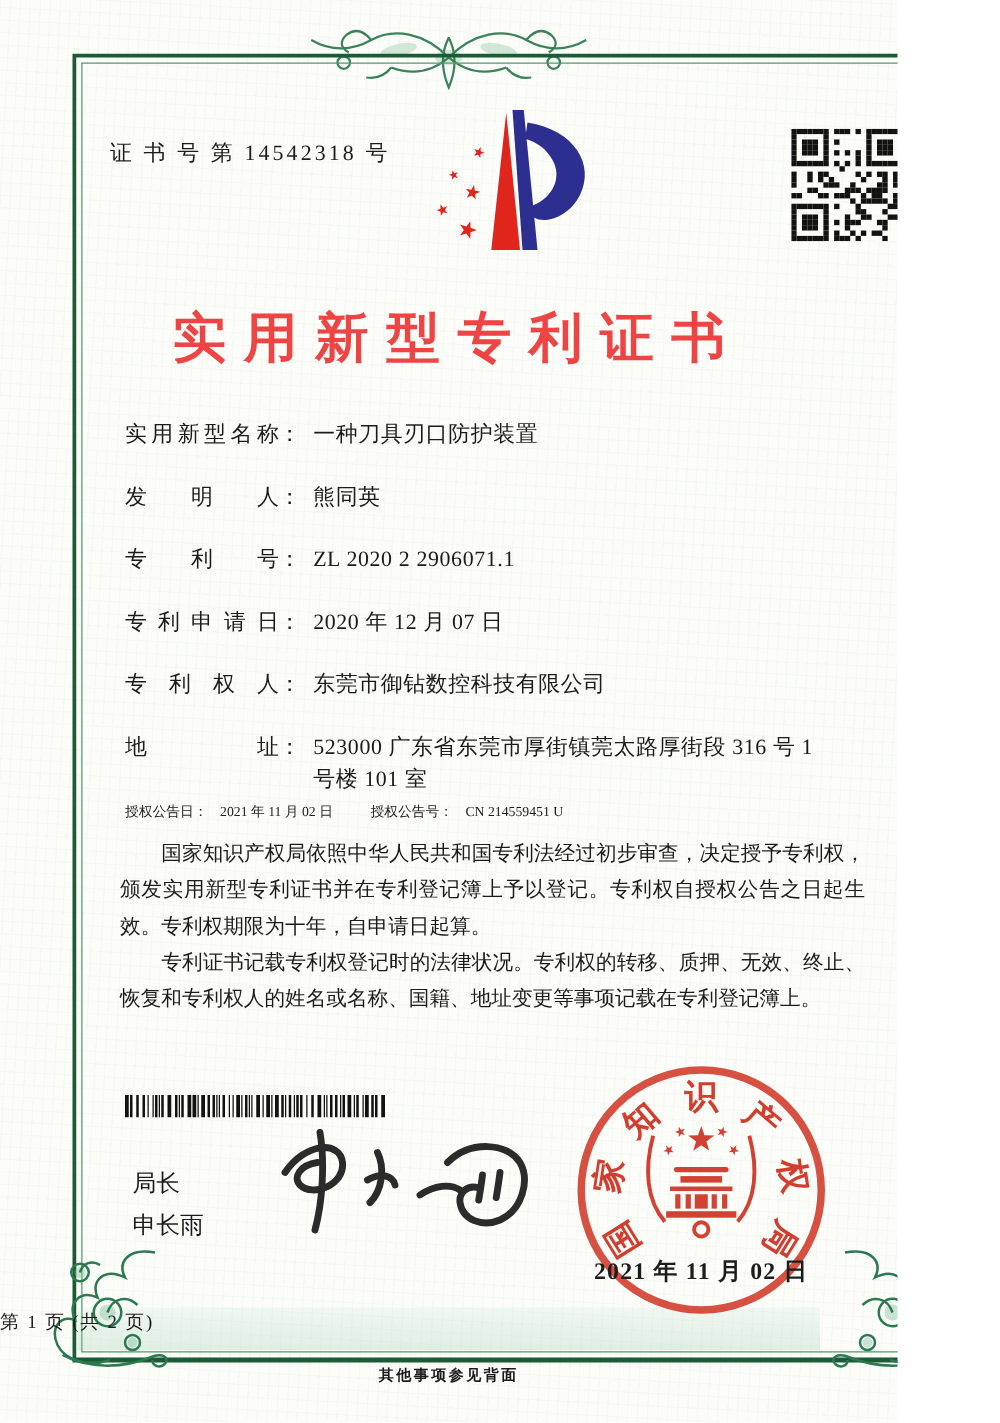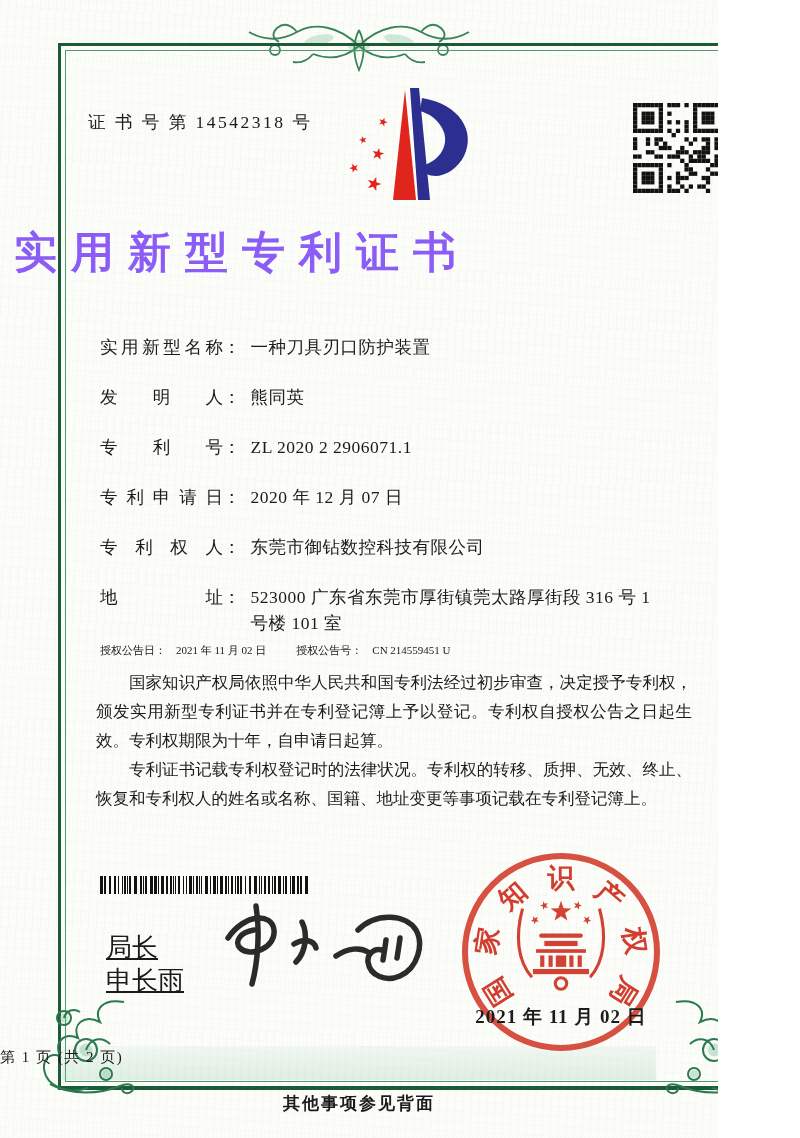--- a/index.html
+++ b/index.html
@@ -18,45 +18,45 @@
   .frame{position:absolute;left:58px;top:43px;width:684px;height:1040px;
     border:3px solid #1d5a36;border-bottom-width:4px;}
   .frame-inner{position:absolute;inset:4px;border:1px solid #4f9a6e;}
   .ornament-top{position:absolute;left:50%;top:12px;transform:translateX(-50%);}
   .corner{position:absolute;width:104px;height:100px;}
   .corner.left{left:36px;top:998px;}
   .corner.right{left:660px;top:998px;transform:scaleX(-1);}
   .cert-no{position:absolute;left:88px;top:110px;font-size:17.5px;letter-spacing:2.5px;}
   .logo{position:absolute;left:330px;top:84px;}
   .qr{position:absolute;left:633px;top:103px;}
-  .title{position:absolute;left:0;right:0;top:224px;margin:0;
-    font-size:43px;font-weight:700;letter-spacing:14px;text-indent:14px;color:#8b5cf6;}
+  .title{position:absolute;left:0;right:0;top:224px;margin:18px;text-align:center;
+    font-size:43px;font-weight:700;letter-spacing:14px;text-indent:14px;color:#ef4444;}
   .fields{position:absolute;left:100px;top:334px;width:570px;font-size:17.5px;}
   .field-row{display:flex;margin-bottom:24px;line-height:26px;}
   .flabel{flex:none;width:123px;text-align:justify;text-align-last:justify;}
   .fcolon{flex:none;margin-right:10px;}
   .fvalue{flex:1;letter-spacing:.5px;}
   .grant-row{position:absolute;left:100px;top:637px;font-size:11px;display:flex;line-height:26px;}
   .grant-pair{display:flex;}
   .grant-pair.second{margin-left:30px;}
   .paragraphs{position:absolute;left:96px;top:668px;width:596px;
     font-size:16.5px;line-height:29px;text-align:justify;}
   .paragraphs p{margin:0;text-indent:2em;}
   .barcode{position:absolute;left:100px;top:876px;}
-  .signer{position:absolute;left:106px;top:931px;font-size:26px;line-height:33px;text-decoration:underline;}
+  .signer{position:absolute;left:106px;top:931px;font-size:19px;line-height:33px;}
   .signature{position:absolute;left:210px;top:896px;}
   .seal{position:absolute;left:462px;top:853px;width:198px;height:198px;}
   .seal-ring{position:absolute;inset:0;border:6px solid rgba(208,50,34,.85);border-radius:50%;}
   .seal-char{position:absolute;left:50%;top:50%;font-size:27px;font-weight:700;
     color:rgba(205,46,30,.92);line-height:1;}
   .seal-emblem{position:absolute;left:50%;top:46%;transform:translate(-50%,-50%);}
   .seal-date{position:absolute;left:50%;top:151px;transform:translateX(-50%);
     white-space:nowrap;font-size:19px;font-weight:700;color:#1c1c1c;letter-spacing:1px;}
   .page-info{position:absolute;left:0;right:0;top:1048px;text-align:left;font-size:15px;letter-spacing:1.5px;}
-  .back-note{position:absolute;left:0;right:0;top:1092px;text-align:center;font-size:17px;font-weight:600;letter-spacing:2px;}
+  .back-note{position:absolute;left:0;right:0;top:1092px;text-align:center;font-size:12px;font-weight:600;letter-spacing:2px;}
 </style>
 </head>
 <body>
 
 <div class="page">
 
   <svg class="ornament-top" width="280" height="68" viewBox="0 0 280 68">
     <g fill="rgba(130,195,155,.35)">
       <ellipse cx="140" cy="34" rx="11" ry="6"></ellipse>
       <ellipse cx="100" cy="28" rx="15" ry="5" transform="rotate(-12 100 28)"></ellipse>

